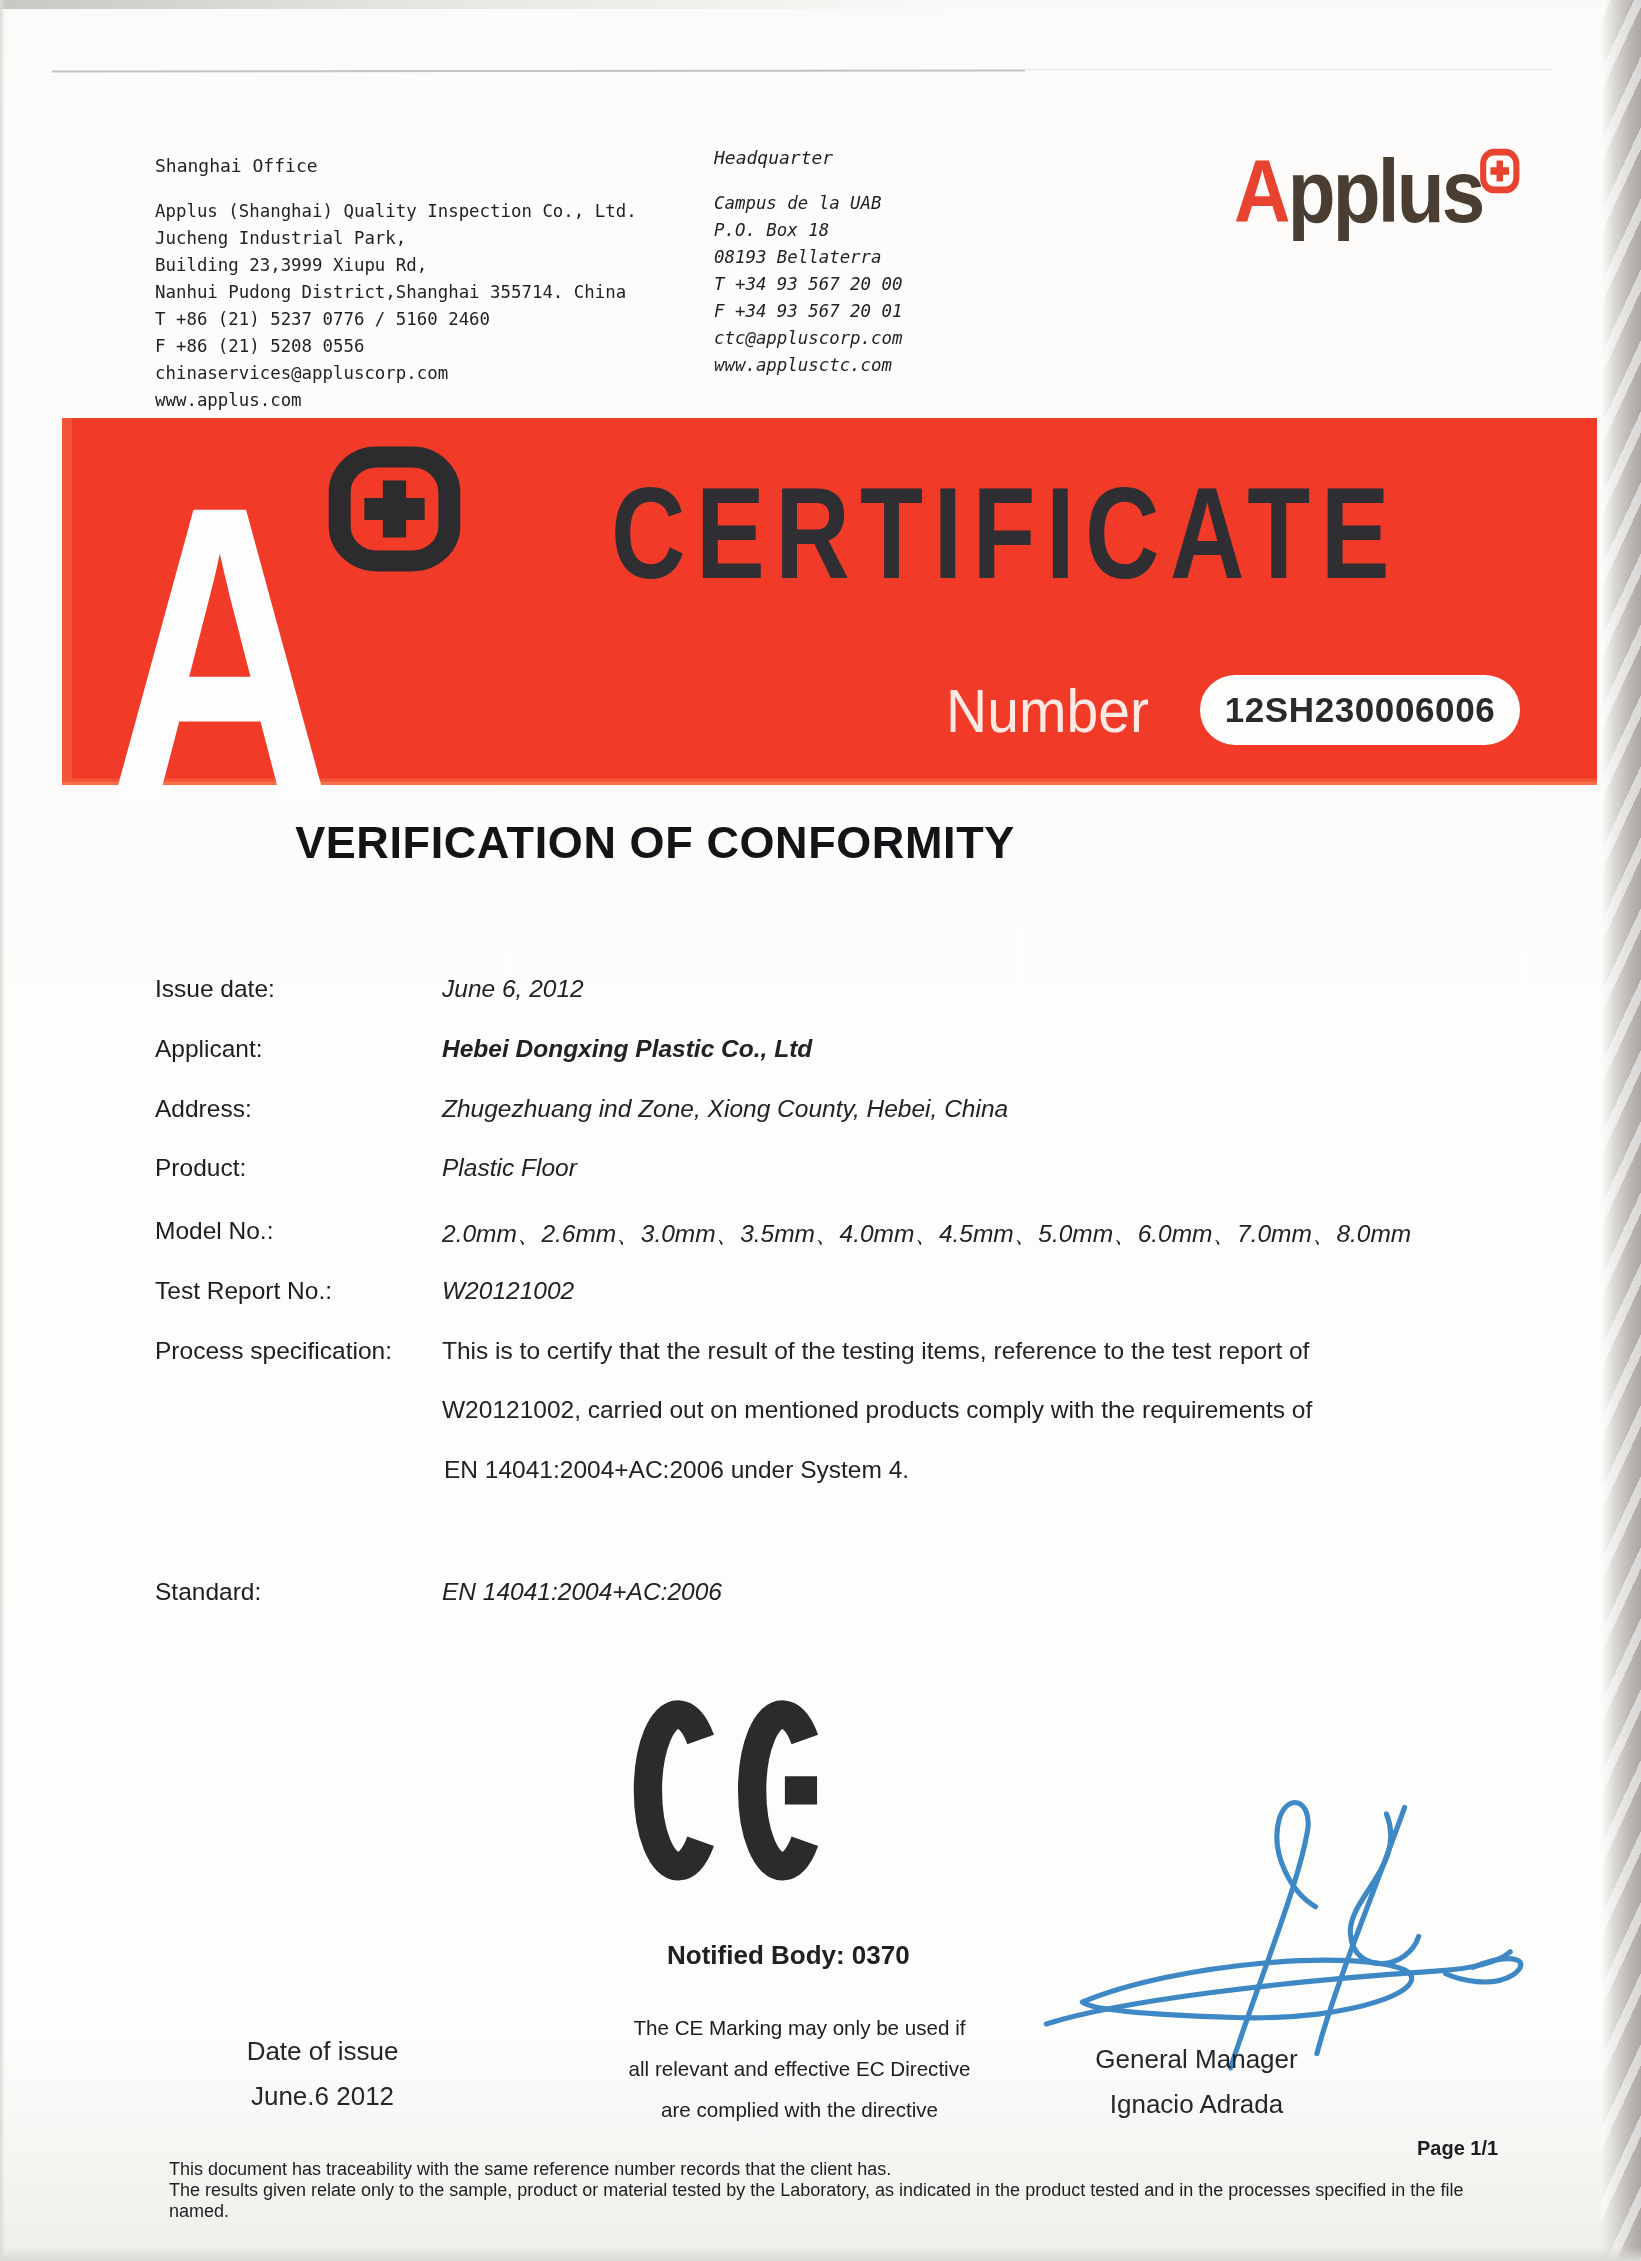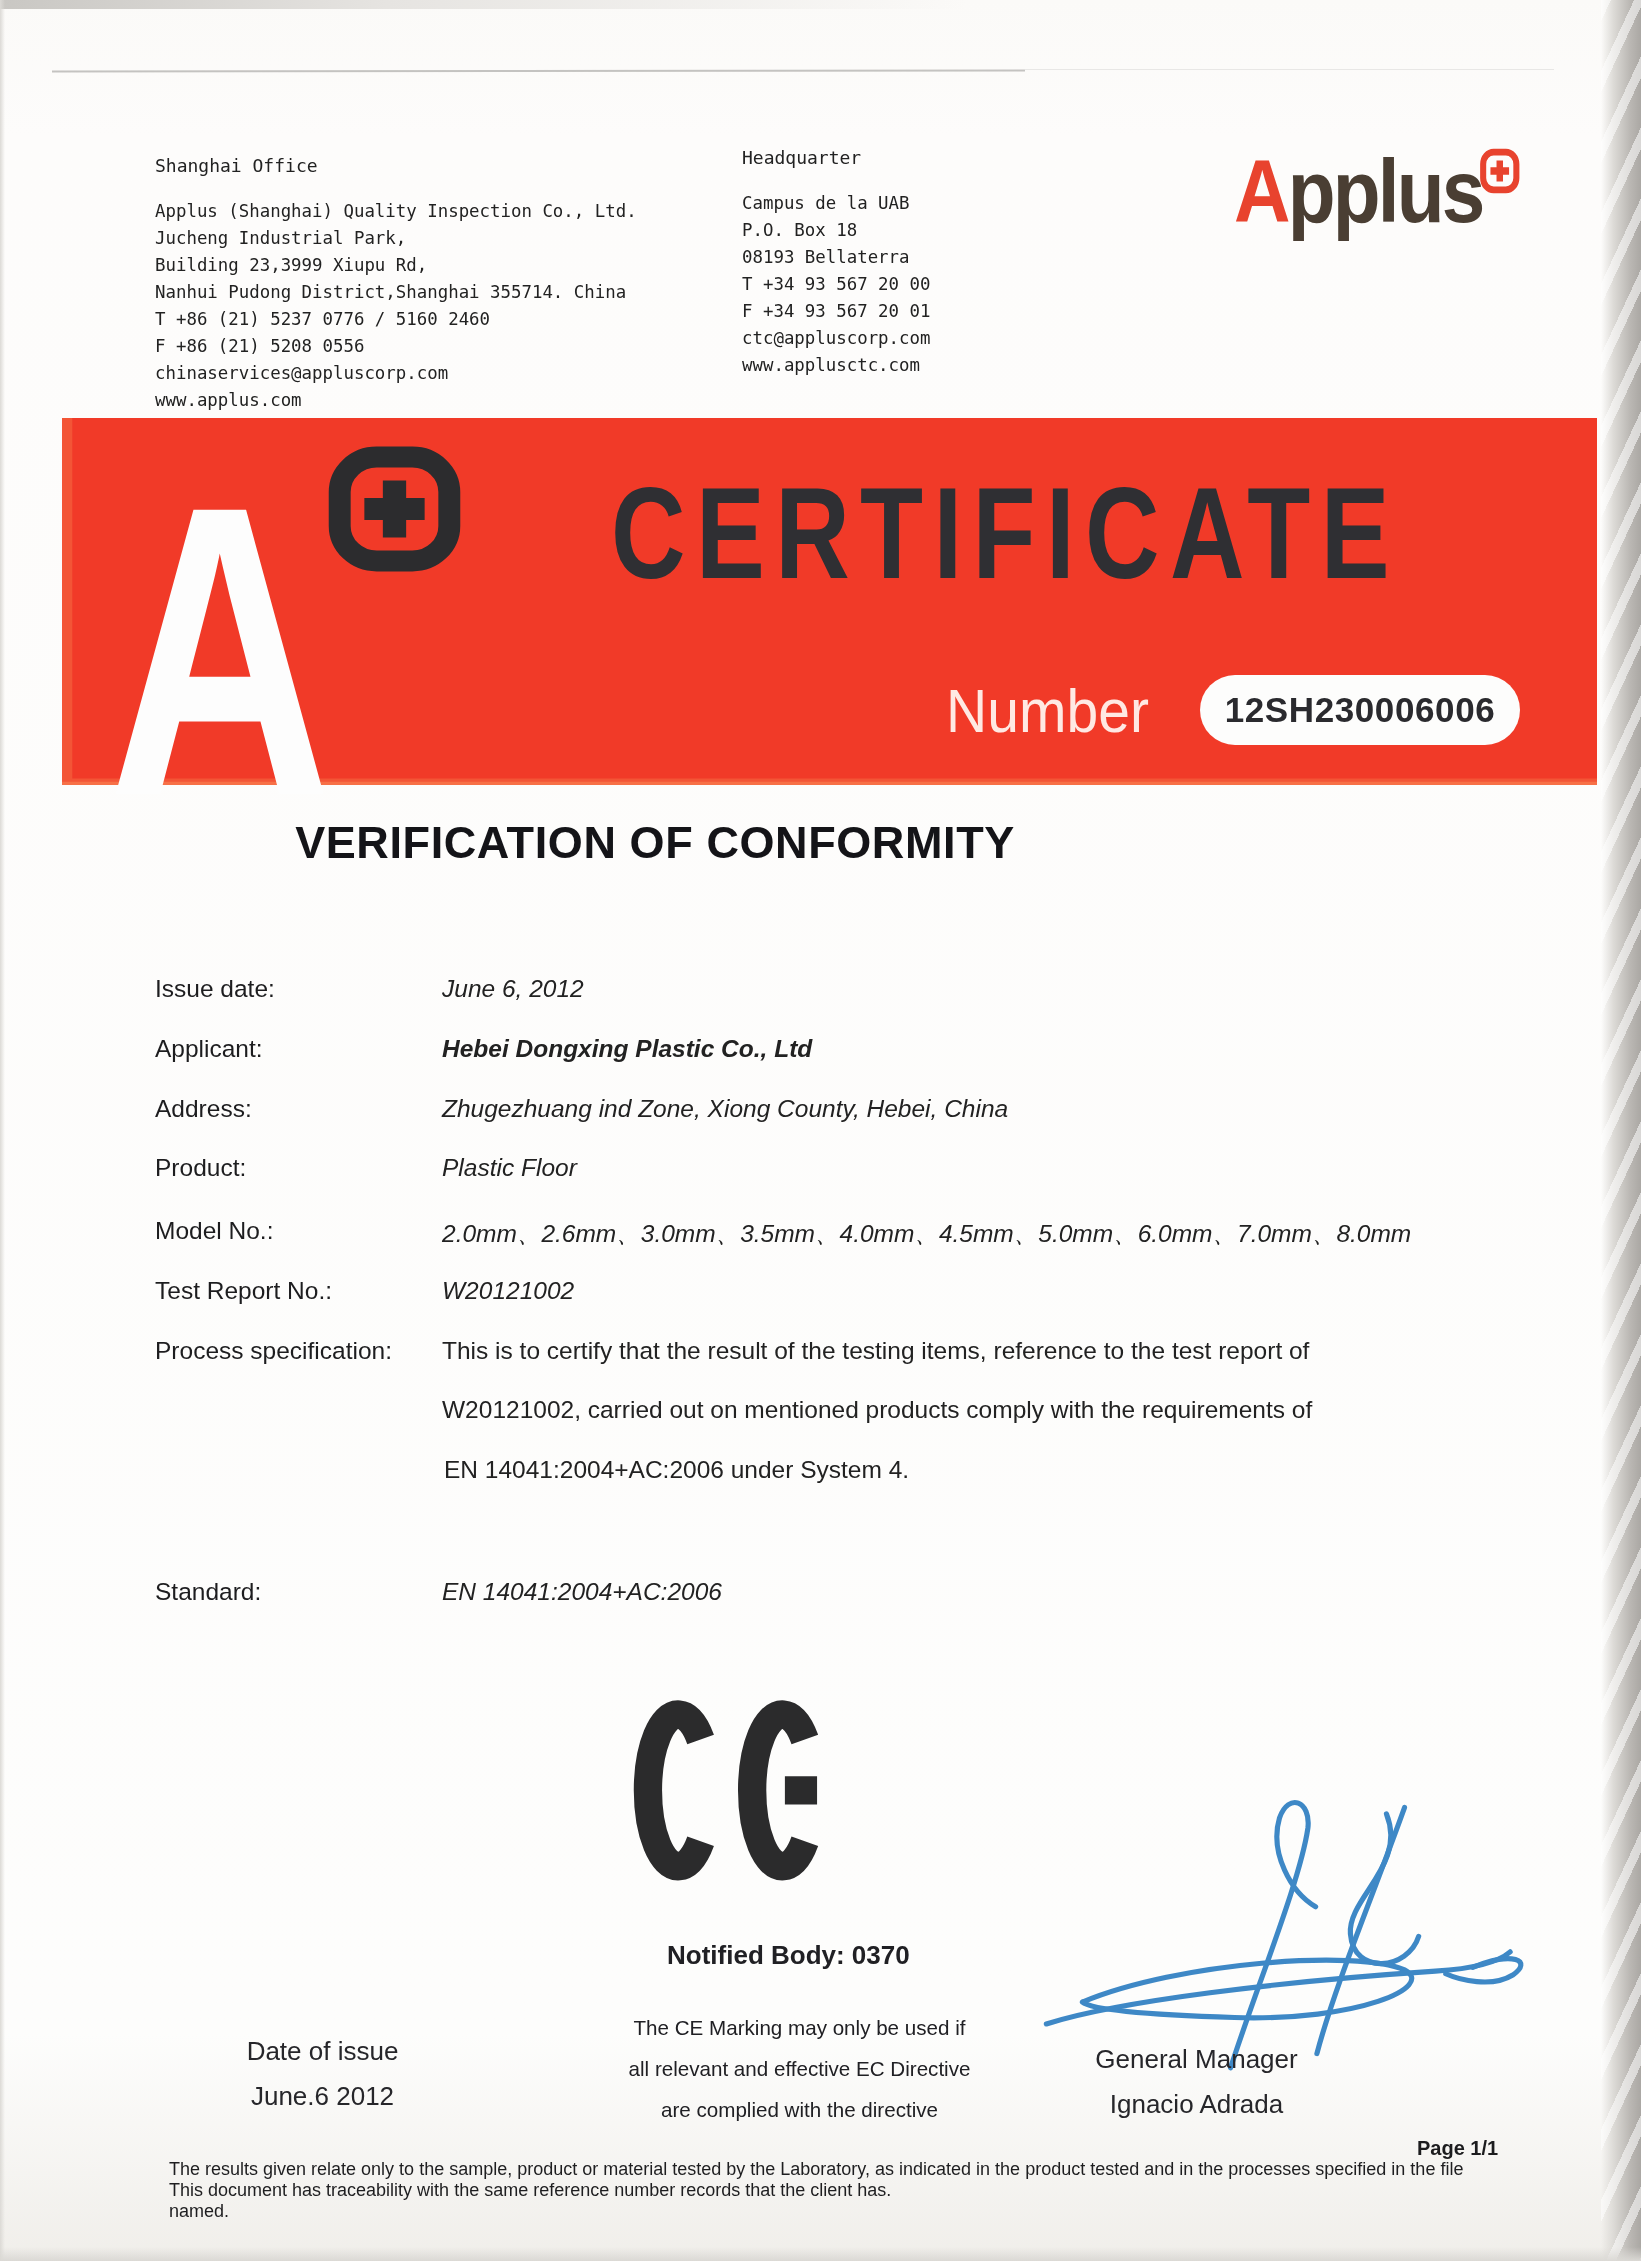--- a/index.html
+++ b/index.html
@@ -17,21 +17,21 @@
   .edge-right{position:absolute;right:0;top:0;width:41px;height:100%;
     background:linear-gradient(90deg,rgba(255,255,255,0),#dddbd7 30%,#bbb8b4 70%,#a9a6a2);}
   .edge-right:after{content:"";position:absolute;inset:0;
     background:repeating-linear-gradient(115deg,rgba(255,255,255,.55) 0 9px,rgba(255,255,255,0) 9px 30px);}
   .edge-bottom{position:absolute;left:0;bottom:0;width:100%;height:14px;background:linear-gradient(0deg,#dbd9d5,rgba(255,255,255,0));}
   .scanline1{position:absolute;left:52px;top:70px;width:973px;height:1.9px;background:#b2b0ad;opacity:.75;transform:rotate(-.05deg);}
   .scanline2{position:absolute;left:1025px;top:69px;width:529px;height:1.3px;background:#c4c2bf;opacity:.35;}
   
   .office,.hq{position:absolute;color:#222;font-family:"DejaVu Sans Mono","Liberation Mono",monospace;}
   .office{left:155px;top:155px;}
-  .hq{left:742px;top:147px;}
+  .hq{left:714px;top:147px;font-style:italic;}
   .office-title,.hq-title{font-size:18px;margin-bottom:22px;}
   .office .line,.hq .line{font-size:17.4px;line-height:27px;white-space:nowrap;}
   
   .applus-logo{position:absolute;left:1234px;top:147px;white-space:nowrap;transform:scaleX(.88);transform-origin:left top;}
   .applus-logo .word{font-size:89px;font-weight:700;letter-spacing:-3.2px;line-height:1;}
   .logo-a{color:var(--logo-red);}
   .logo-rest{color:var(--logo-brown);}
   .logo-plus{position:absolute;left:278px;top:1.3px;width:48px;height:46px;color:var(--logo-red);}
   
   .banner{position:absolute;left:62px;top:418px;width:1535px;height:367px;background:var(--banner-red);
@@ -192,18 +192,18 @@
   </div>
 
   <div class="gm-block">
     <div>General Manager</div>
     <div>Ignacio Adrada</div>
   </div>
 
   <div class="page-indicator">Page 1/1</div>
 
   <div class="legal">
+    <div>This document has traceability with the same reference number records that the client has.</div>
     <div>The results given relate only to the sample, product or material tested by the Laboratory, as indicated in the product tested and in the processes specified in the file</div>
-    <div>This document has traceability with the same reference number records that the client has.</div>
     <div>named.</div>
   </div>
 </div>
 
 
 </body></html>

